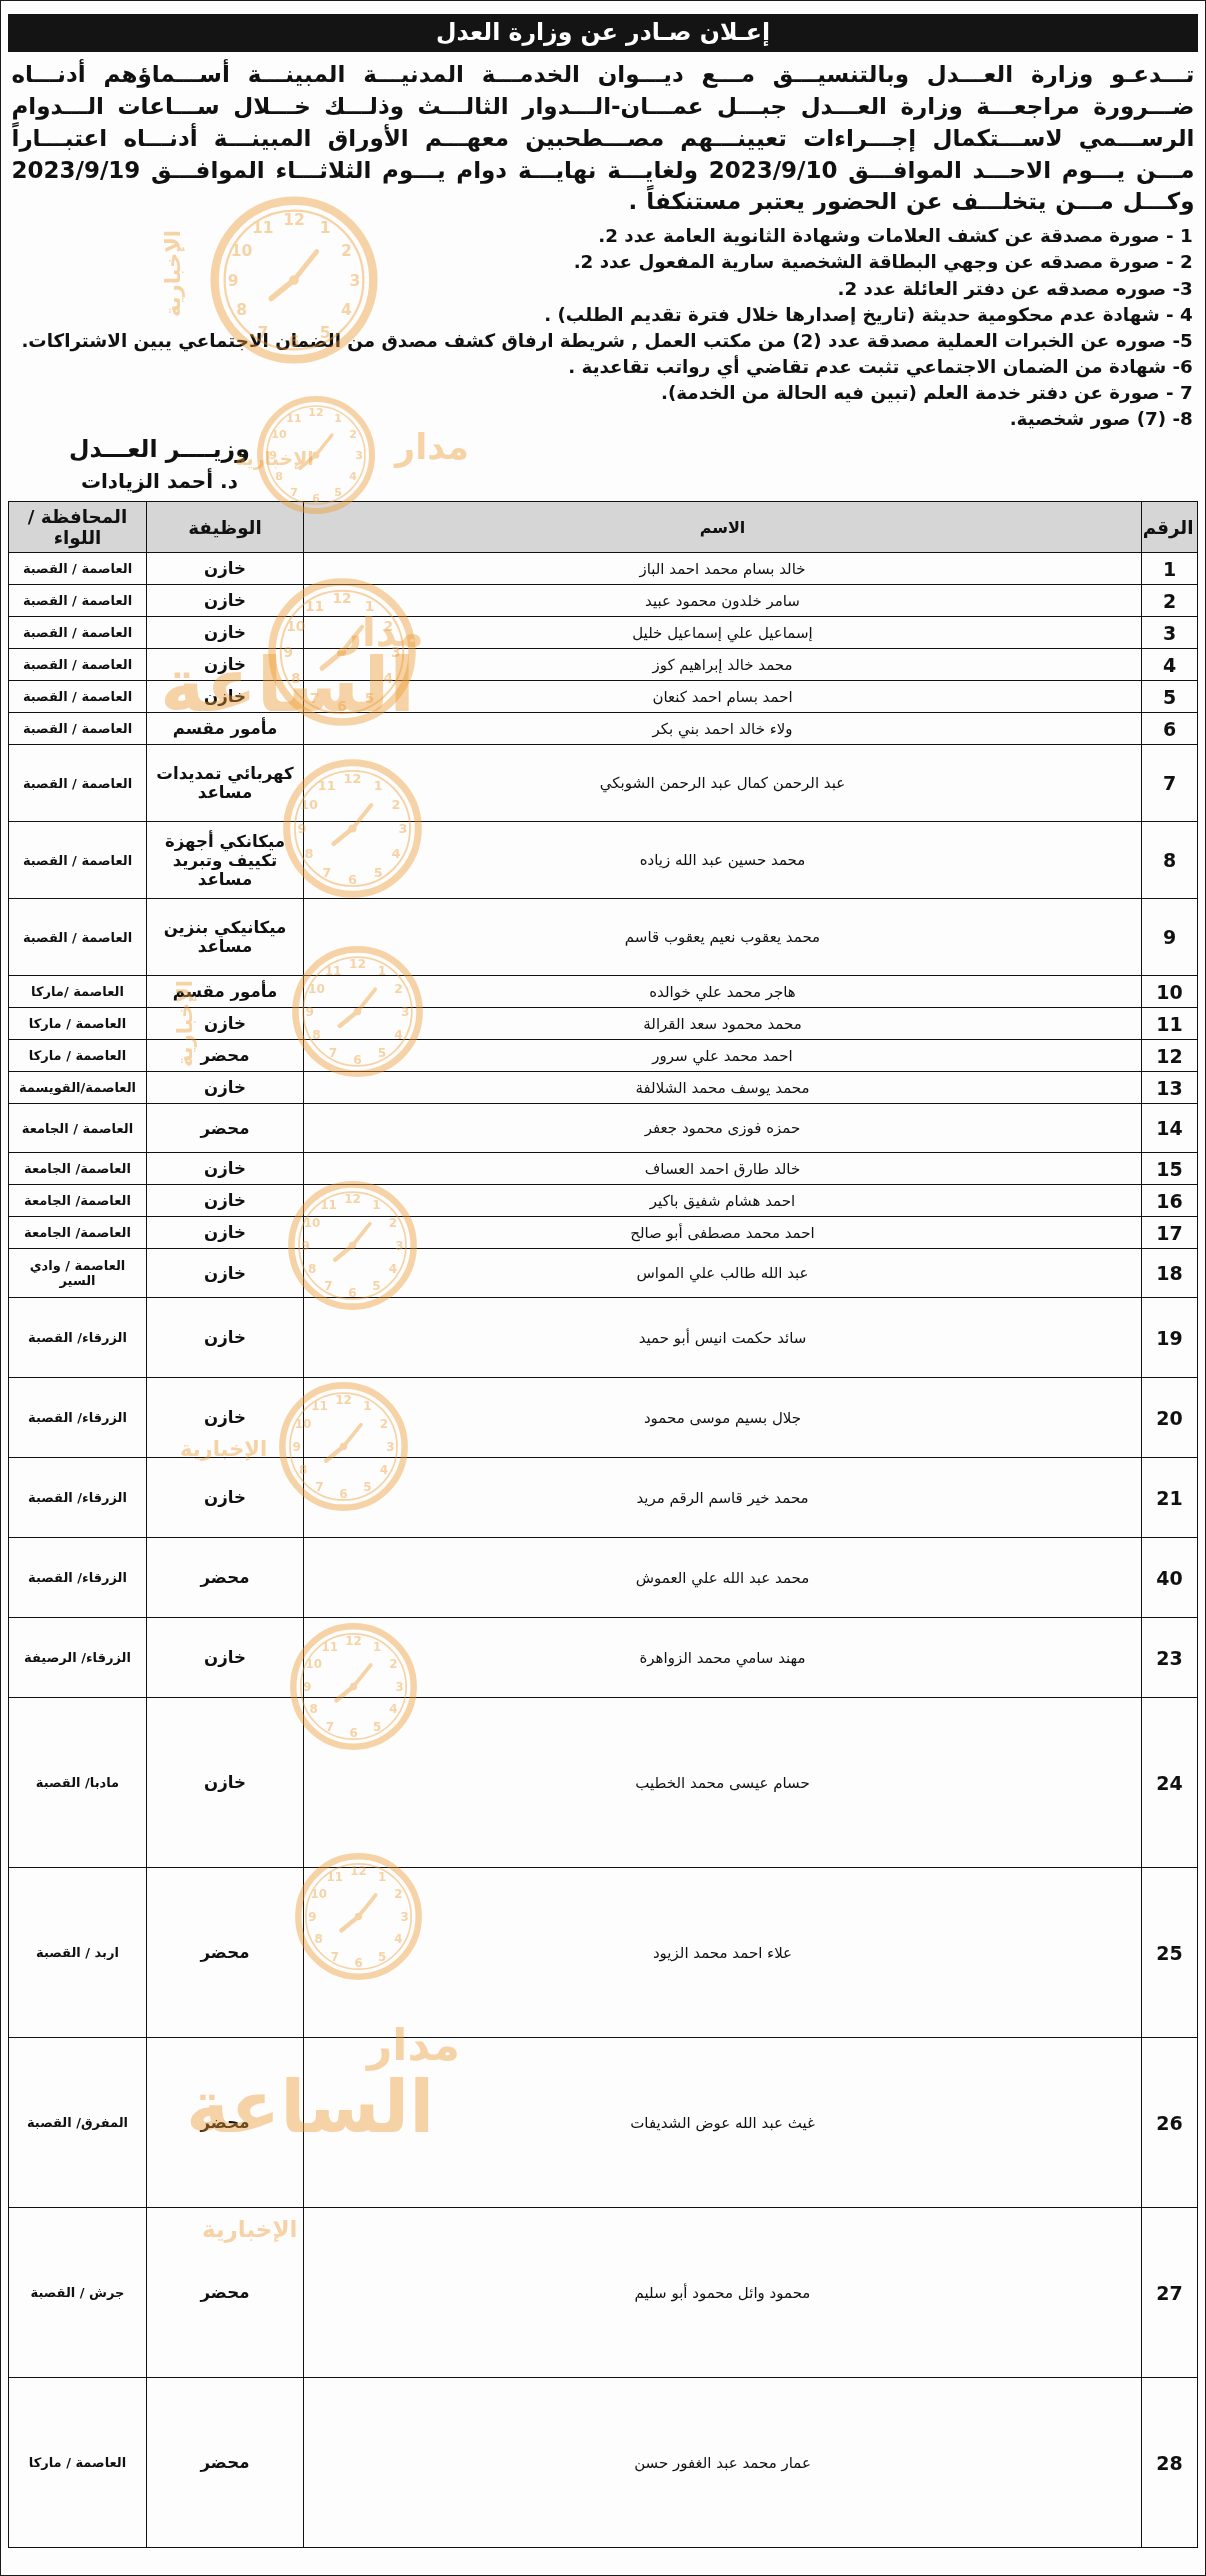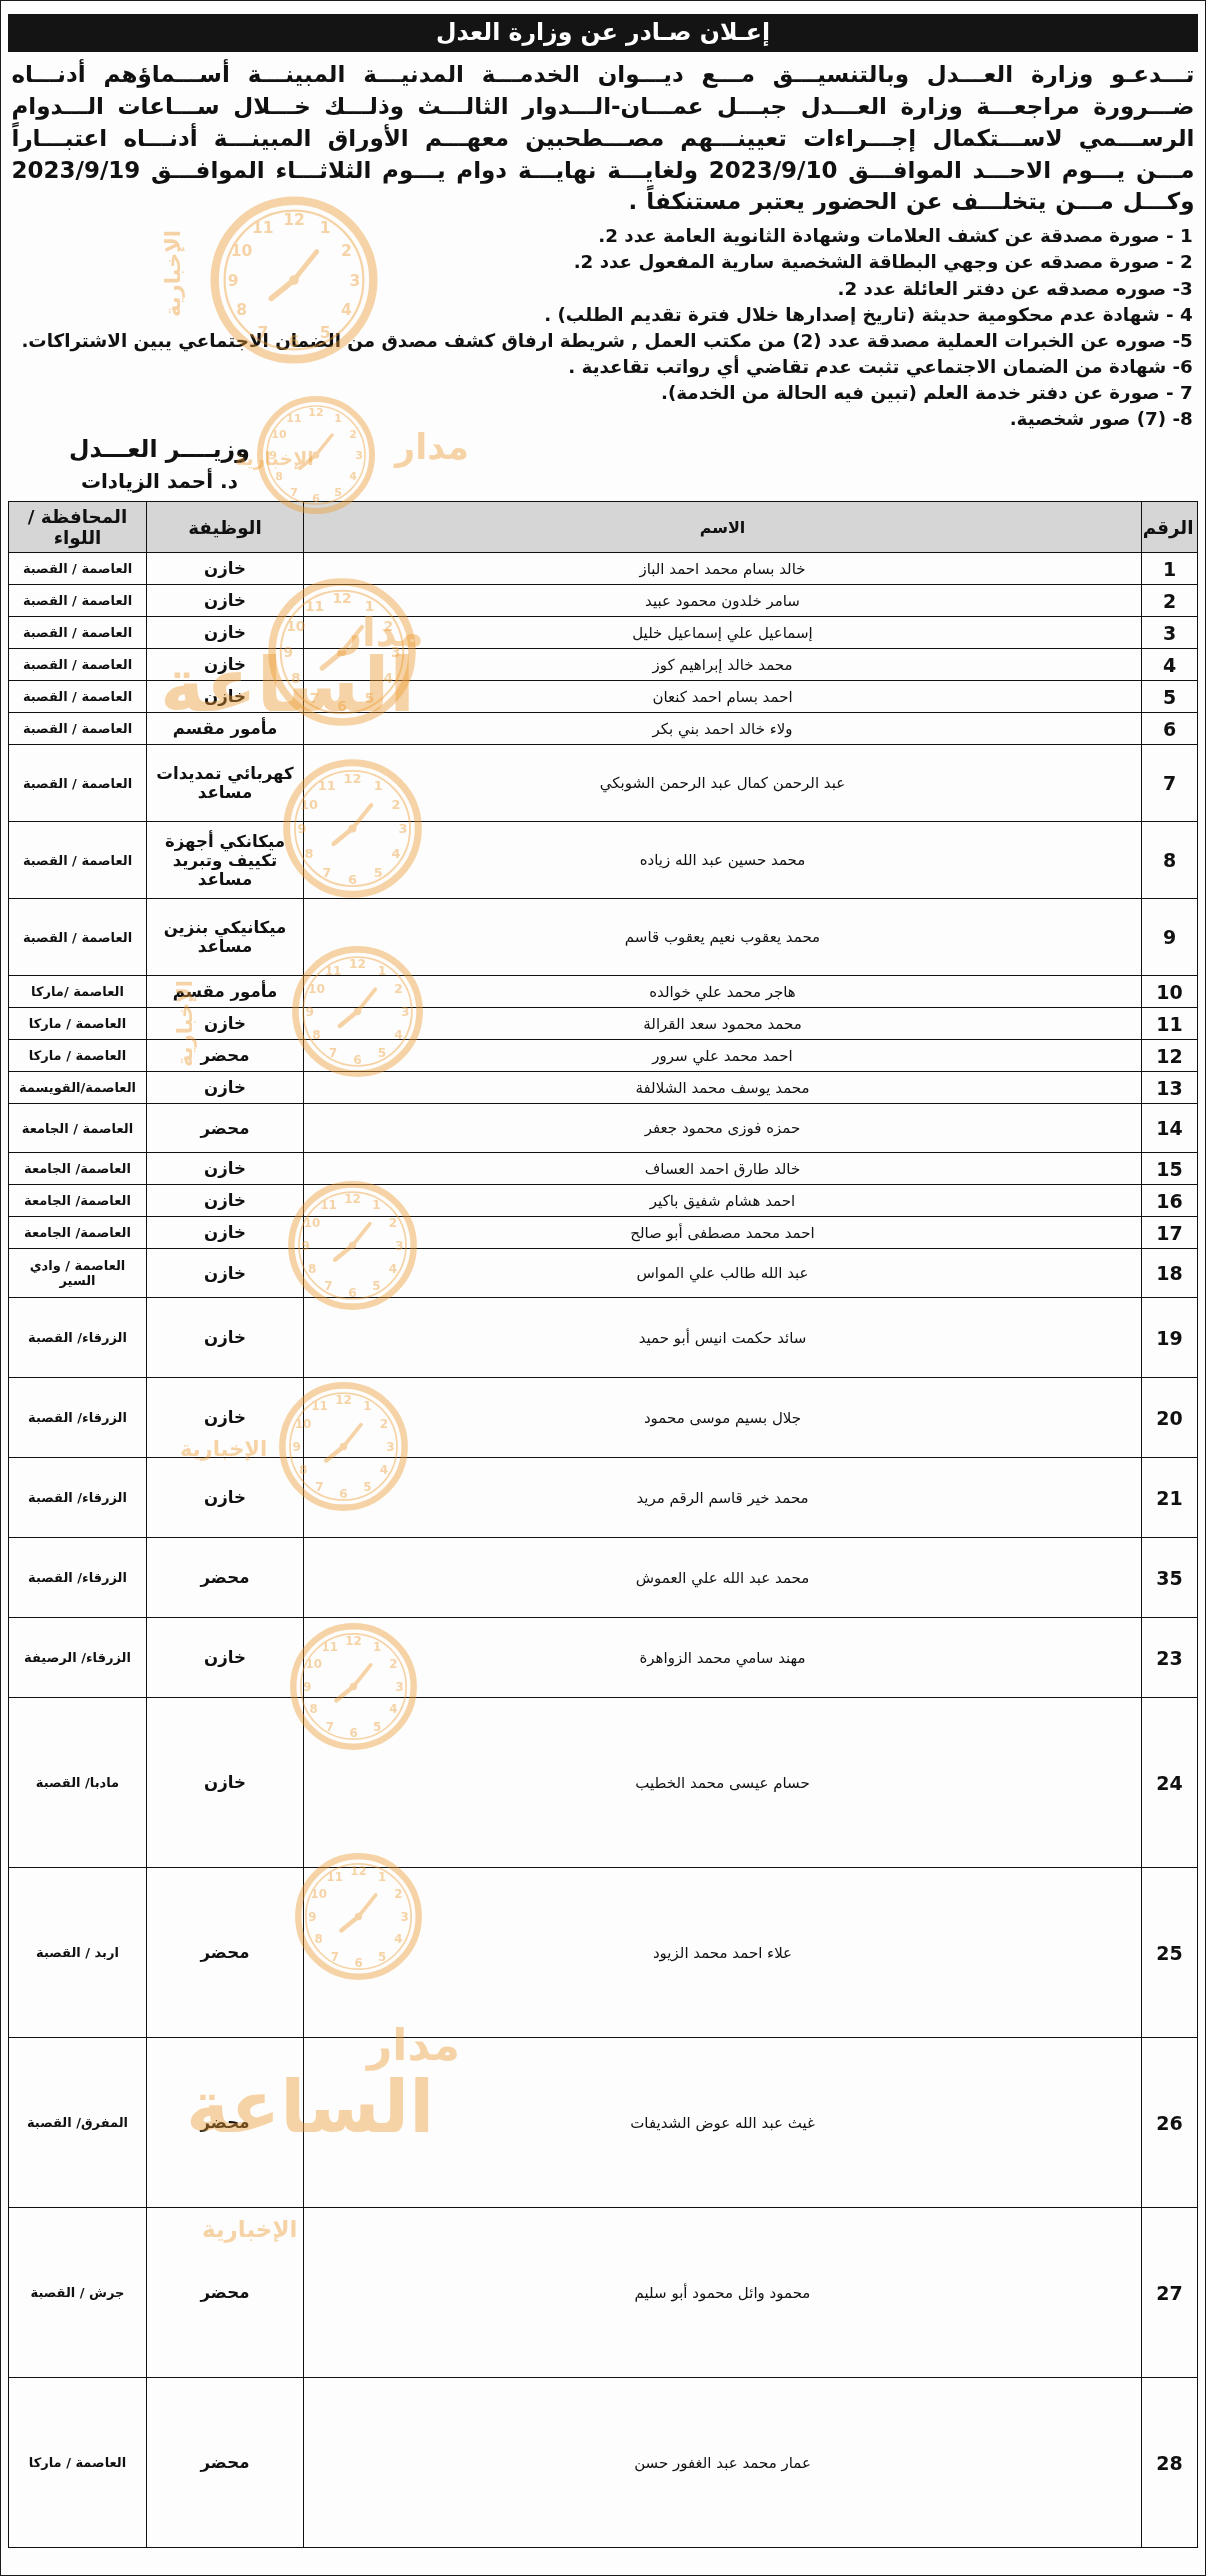--- a/index.html
+++ b/index.html
@@ -213,21 +213,21 @@
           <td class="job">خازن</td>
           <td class="gov">الزرقاء/ القصبة</td>
         </tr>
         <tr>
           <td class="num">21</td>
           <td class="name">محمد خير قاسم الرقم مريد</td>
           <td class="job">خازن</td>
           <td class="gov">الزرقاء/ القصبة</td>
         </tr>
         <tr>
-          <td class="num">35</td>
+          <td class="num">40</td>
           <td class="name">محمد عبد الله علي العموش</td>
           <td class="job">محضر</td>
           <td class="gov">الزرقاء/ القصبة</td>
         </tr>
         <tr>
           <td class="num">23</td>
           <td class="name">مهند سامي محمد الزواهرة</td>
           <td class="job">خازن</td>
           <td class="gov">الزرقاء/ الرصيفة</td>
         </tr>

